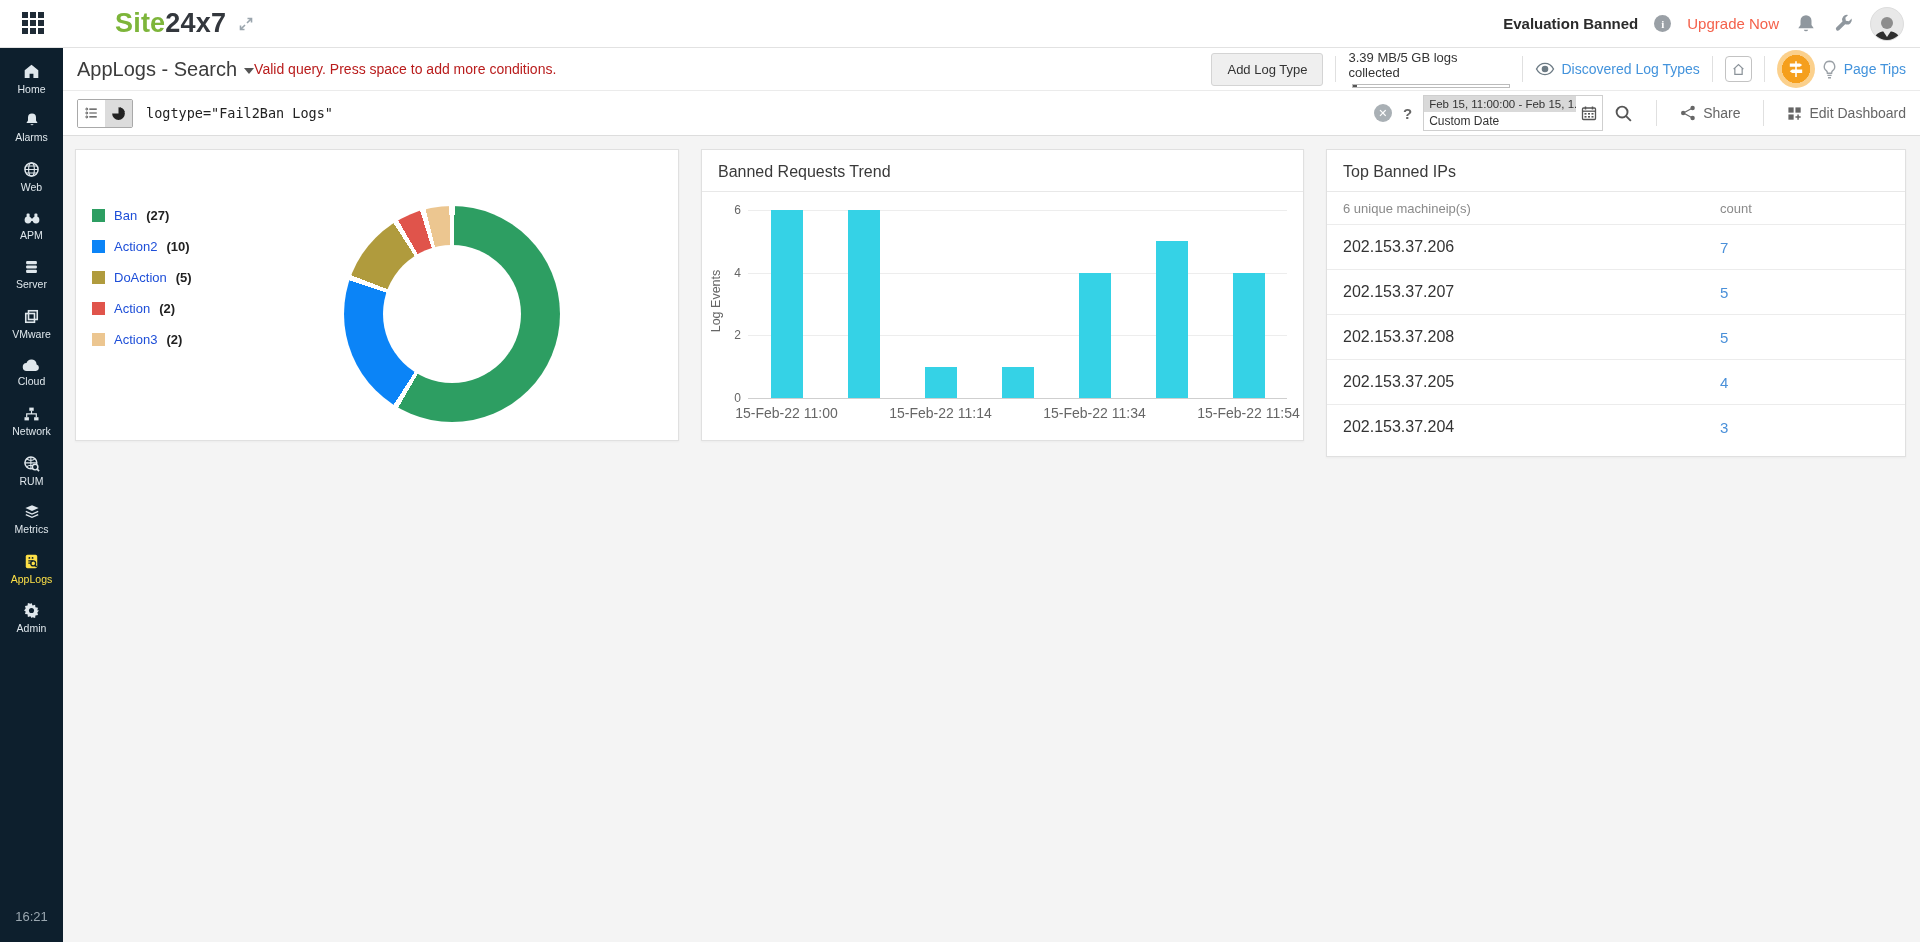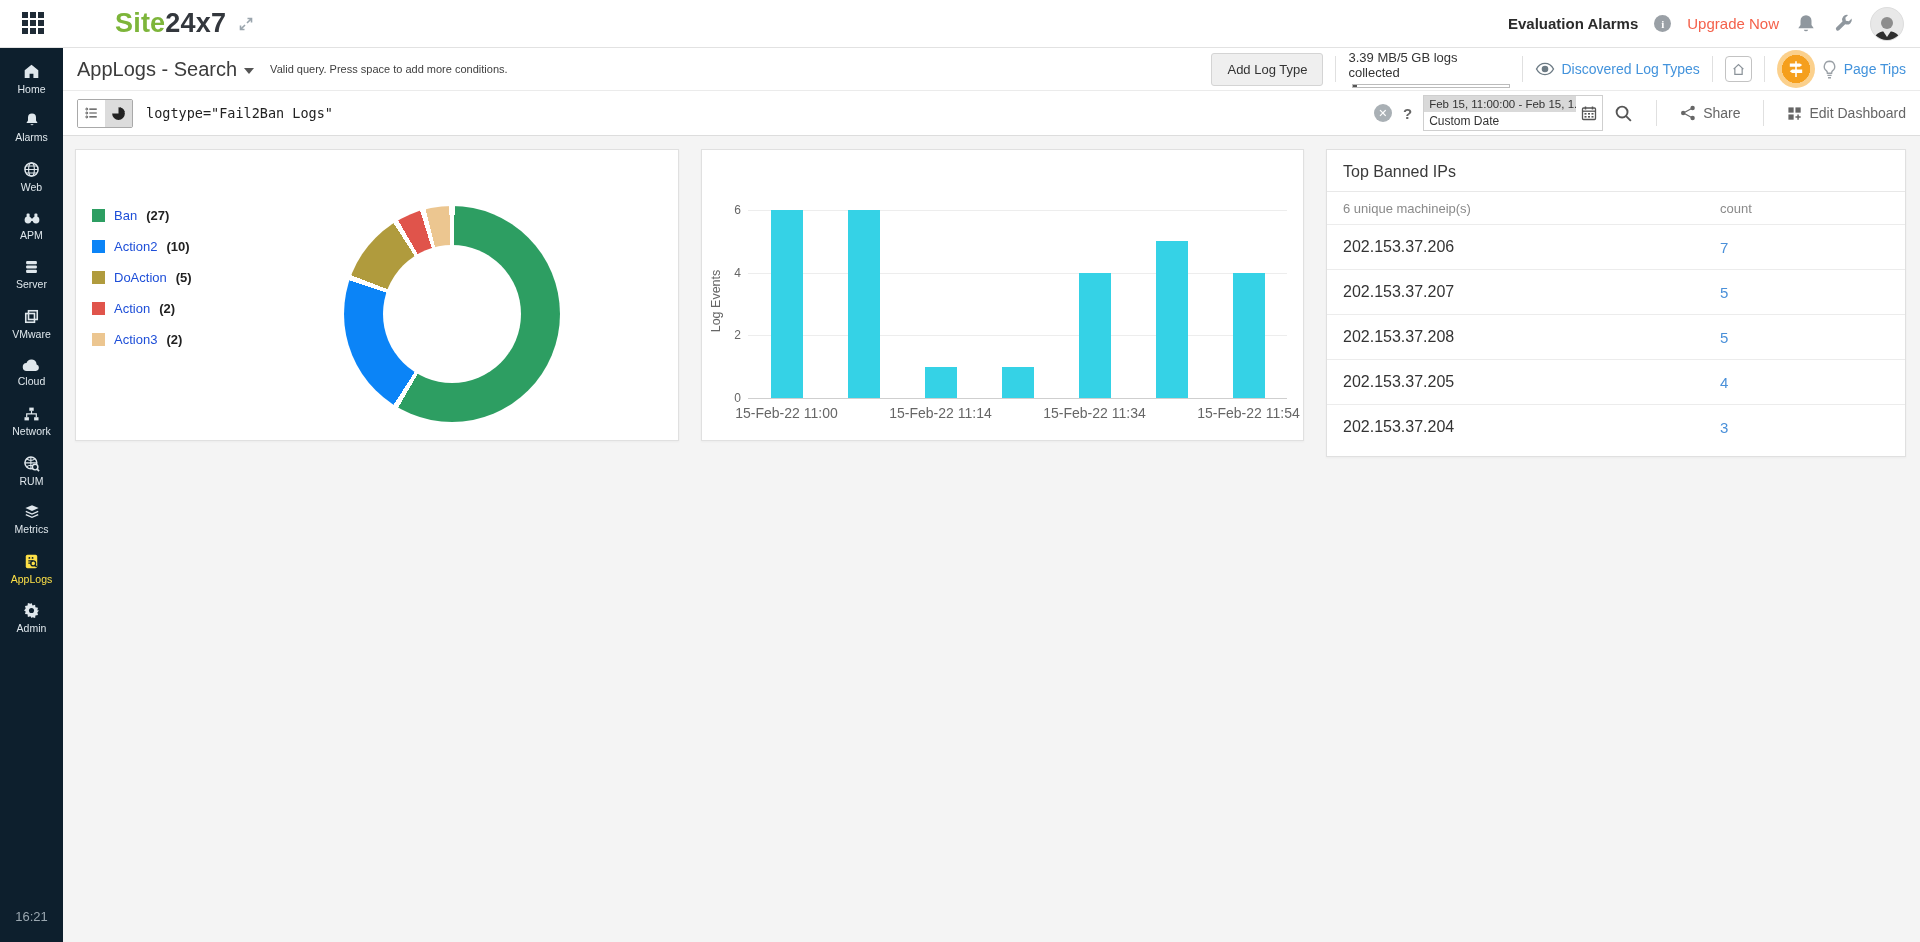--- a/index.html
+++ b/index.html
@@ -34,21 +34,21 @@
   .sb-clock { margin-top:auto; margin-bottom:18px; text-align:center; color:#9aa7b0; font-size:13px; }
 
   .main { flex:1; display:flex; flex-direction:column; min-width:0; }
 
   
   .header-row { height:43px; background:#fff; border-bottom:1px solid #ebebeb;
     display:flex; align-items:center; padding:0 14px; }
   .page-title { font-size:20px; color:#3c3c3c; display:flex; align-items:center; gap:7px; cursor:pointer; }
   .caret { width:0; height:0; border-left:5px solid transparent; border-right:5px solid transparent;
     border-top:6px solid #555; margin-top:3px; }
-  .valid-msg { margin-left:16px; font-size:11px; color:#404040; }
+  .valid-msg { margin-left:0; font-size:14px; color:#b91c1c; }
   .header-right { margin-left:auto; display:flex; align-items:center; }
   .vsep { width:1px; height:26px; background:#e0e0e0; margin:0 12px; }
   .btn-addlog { font-size:13px; color:#333; background:#efefef; border:1px solid #d4d4d4;
     border-radius:3px; padding:8px 15px; cursor:pointer; }
   .logs-col { display:flex; flex-direction:column; align-items:flex-end; gap:4px; width:162px; }
   .logs-col .txt { font-size:13px; color:#333; }
   .qbar { width:158px; height:4px; border:1px solid #bbb; background:#fff; position:relative; }
   .qbar .fill { position:absolute; left:0; top:0; bottom:0; width:4px; background:#555; }
   .link-blue { color:#4393dc; font-size:14px; cursor:pointer; display:flex; align-items:center; gap:6px; }
   .house-btn { width:27px; height:26px; border:1px solid #c3c3c3; border-radius:4px;
@@ -135,21 +135,21 @@
       <span></span>
       <span></span>
   </div>
   <div class="logo"><span class="site">Site</span><span class="n247">24x7</span></div>
   <span class="expand-ic">
     <svg width="16" height="16" viewBox="0 0 16 16" stroke="currentColor" stroke-width="1.6" fill="none">
       <path d="M9.5 2.5h4v4M13.5 2.5L9 7M6.5 13.5h-4v-4M2.5 13.5L7 9"></path>
       </svg>
   </span>
   <div class="topbar-right">
-    <span class="acct">Evaluation Alarms</span>
+    <span class="acct">Evaluation Banned</span>
     <span class="info-ic">i</span>
     <span class="upgrade">Upgrade Now</span>
     <span class="tb-ic">
       <svg width="22" height="22" viewBox="0 0 16 16">
           <path d="M8 1.6a4 4 0 0 0-4 4v3.1L2.4 11h11.2L12 8.7V5.6a4 4 0 0 0-4-4zM6.4 12.2a1.7 1.7 0 0 0 3.2 0z" fill="currentColor"></path>
         </svg>
     </span>
     <span class="tb-ic">
       <svg width="21" height="21" viewBox="0 0 16 16">
           <path d="M14.2 4.2a3.6 3.6 0 0 1-4.9 4.3L4.6 13.2a1.5 1.5 0 0 1-2.1-2.1L7.2 6.4a3.6 3.6 0 0 1 4.3-4.9L9.4 3.6l.4 2.3 2.3.4z" fill="currentColor"></path>
@@ -450,20 +450,21 @@
           <div class="lg-item">
             <span class="lg-sw" style="background: rgb(236, 198, 144);"></span>
             <span class="lg-name">Action3</span>
             <span class="lg-cnt">(2)</span>
           </div>
         </div>
         <div class="donut" id="donut-chart" style="background: conic-gradient(rgb(255, 255, 255) 0%, rgb(255, 255, 255) 0.4%, rgb(45, 158, 98) 0.4%, rgb(45, 158, 98) 58.2957%, rgb(255, 255, 255) 58.2957%, rgb(255, 255, 255) 59.0957%, rgb(11, 132, 247) 59.0957%, rgb(11, 132, 247) 80.0348%, rgb(255, 255, 255) 80.0348%, rgb(255, 255, 255) 80.8348%, rgb(176, 155, 61) 80.8348%, rgb(176, 155, 61) 90.9043%, rgb(255, 255, 255) 90.9043%, rgb(255, 255, 255) 91.7043%, rgb(224, 84, 75) 91.7043%, rgb(224, 84, 75) 95.2522%, rgb(255, 255, 255) 95.2522%, rgb(255, 255, 255) 96.0522%, rgb(236, 198, 144) 96.0522%, rgb(236, 198, 144) 99.6%, rgb(255, 255, 255) 99.6%, rgb(255, 255, 255) 100%);"></div>
       </div>
 
       <div class="panel p2">
+        <div class="panel-title">Banned Requests Trend</div>
         <div class="chart-wrap">
           <div class="ylab">Log Events</div>
           <div class="plot" id="bar-plot">
             <div class="gline" style="top:0%">
                 <span class="ytick">6</span>
               </div>
             <div class="gline" style="top:33.33%">
                 <span class="ytick">4</span>
               </div>
             <div class="gline" style="top:66.66%">

